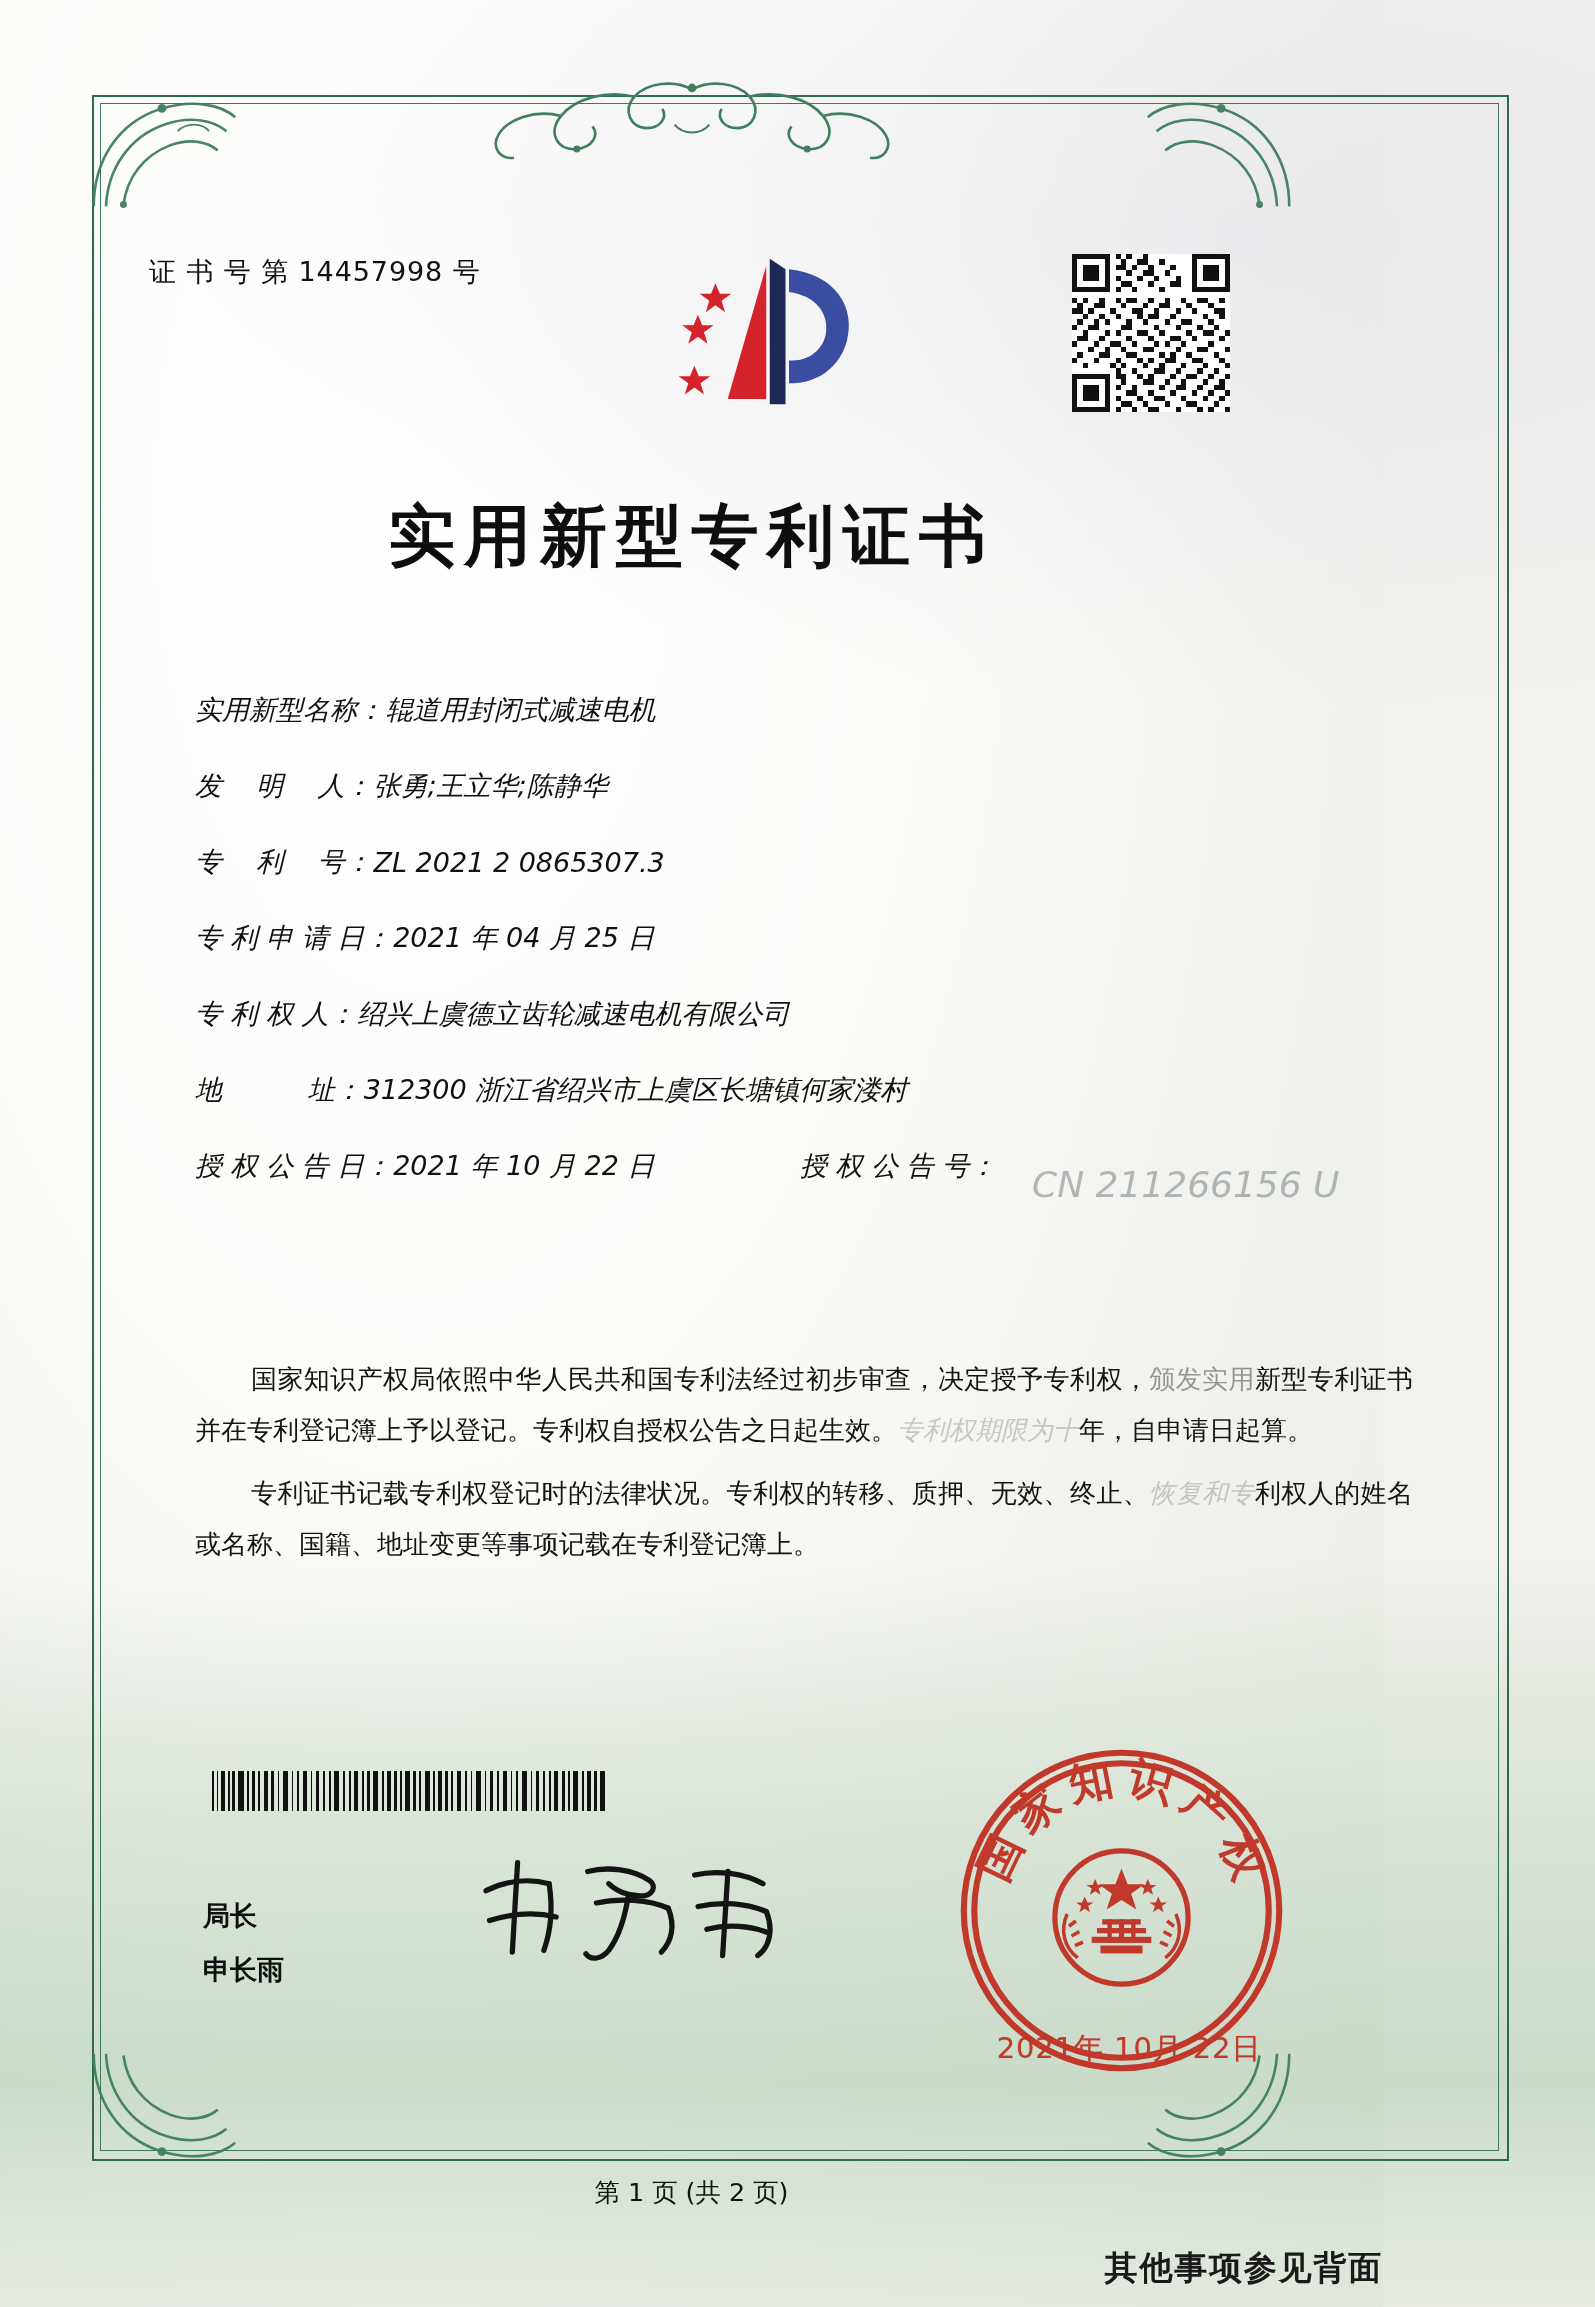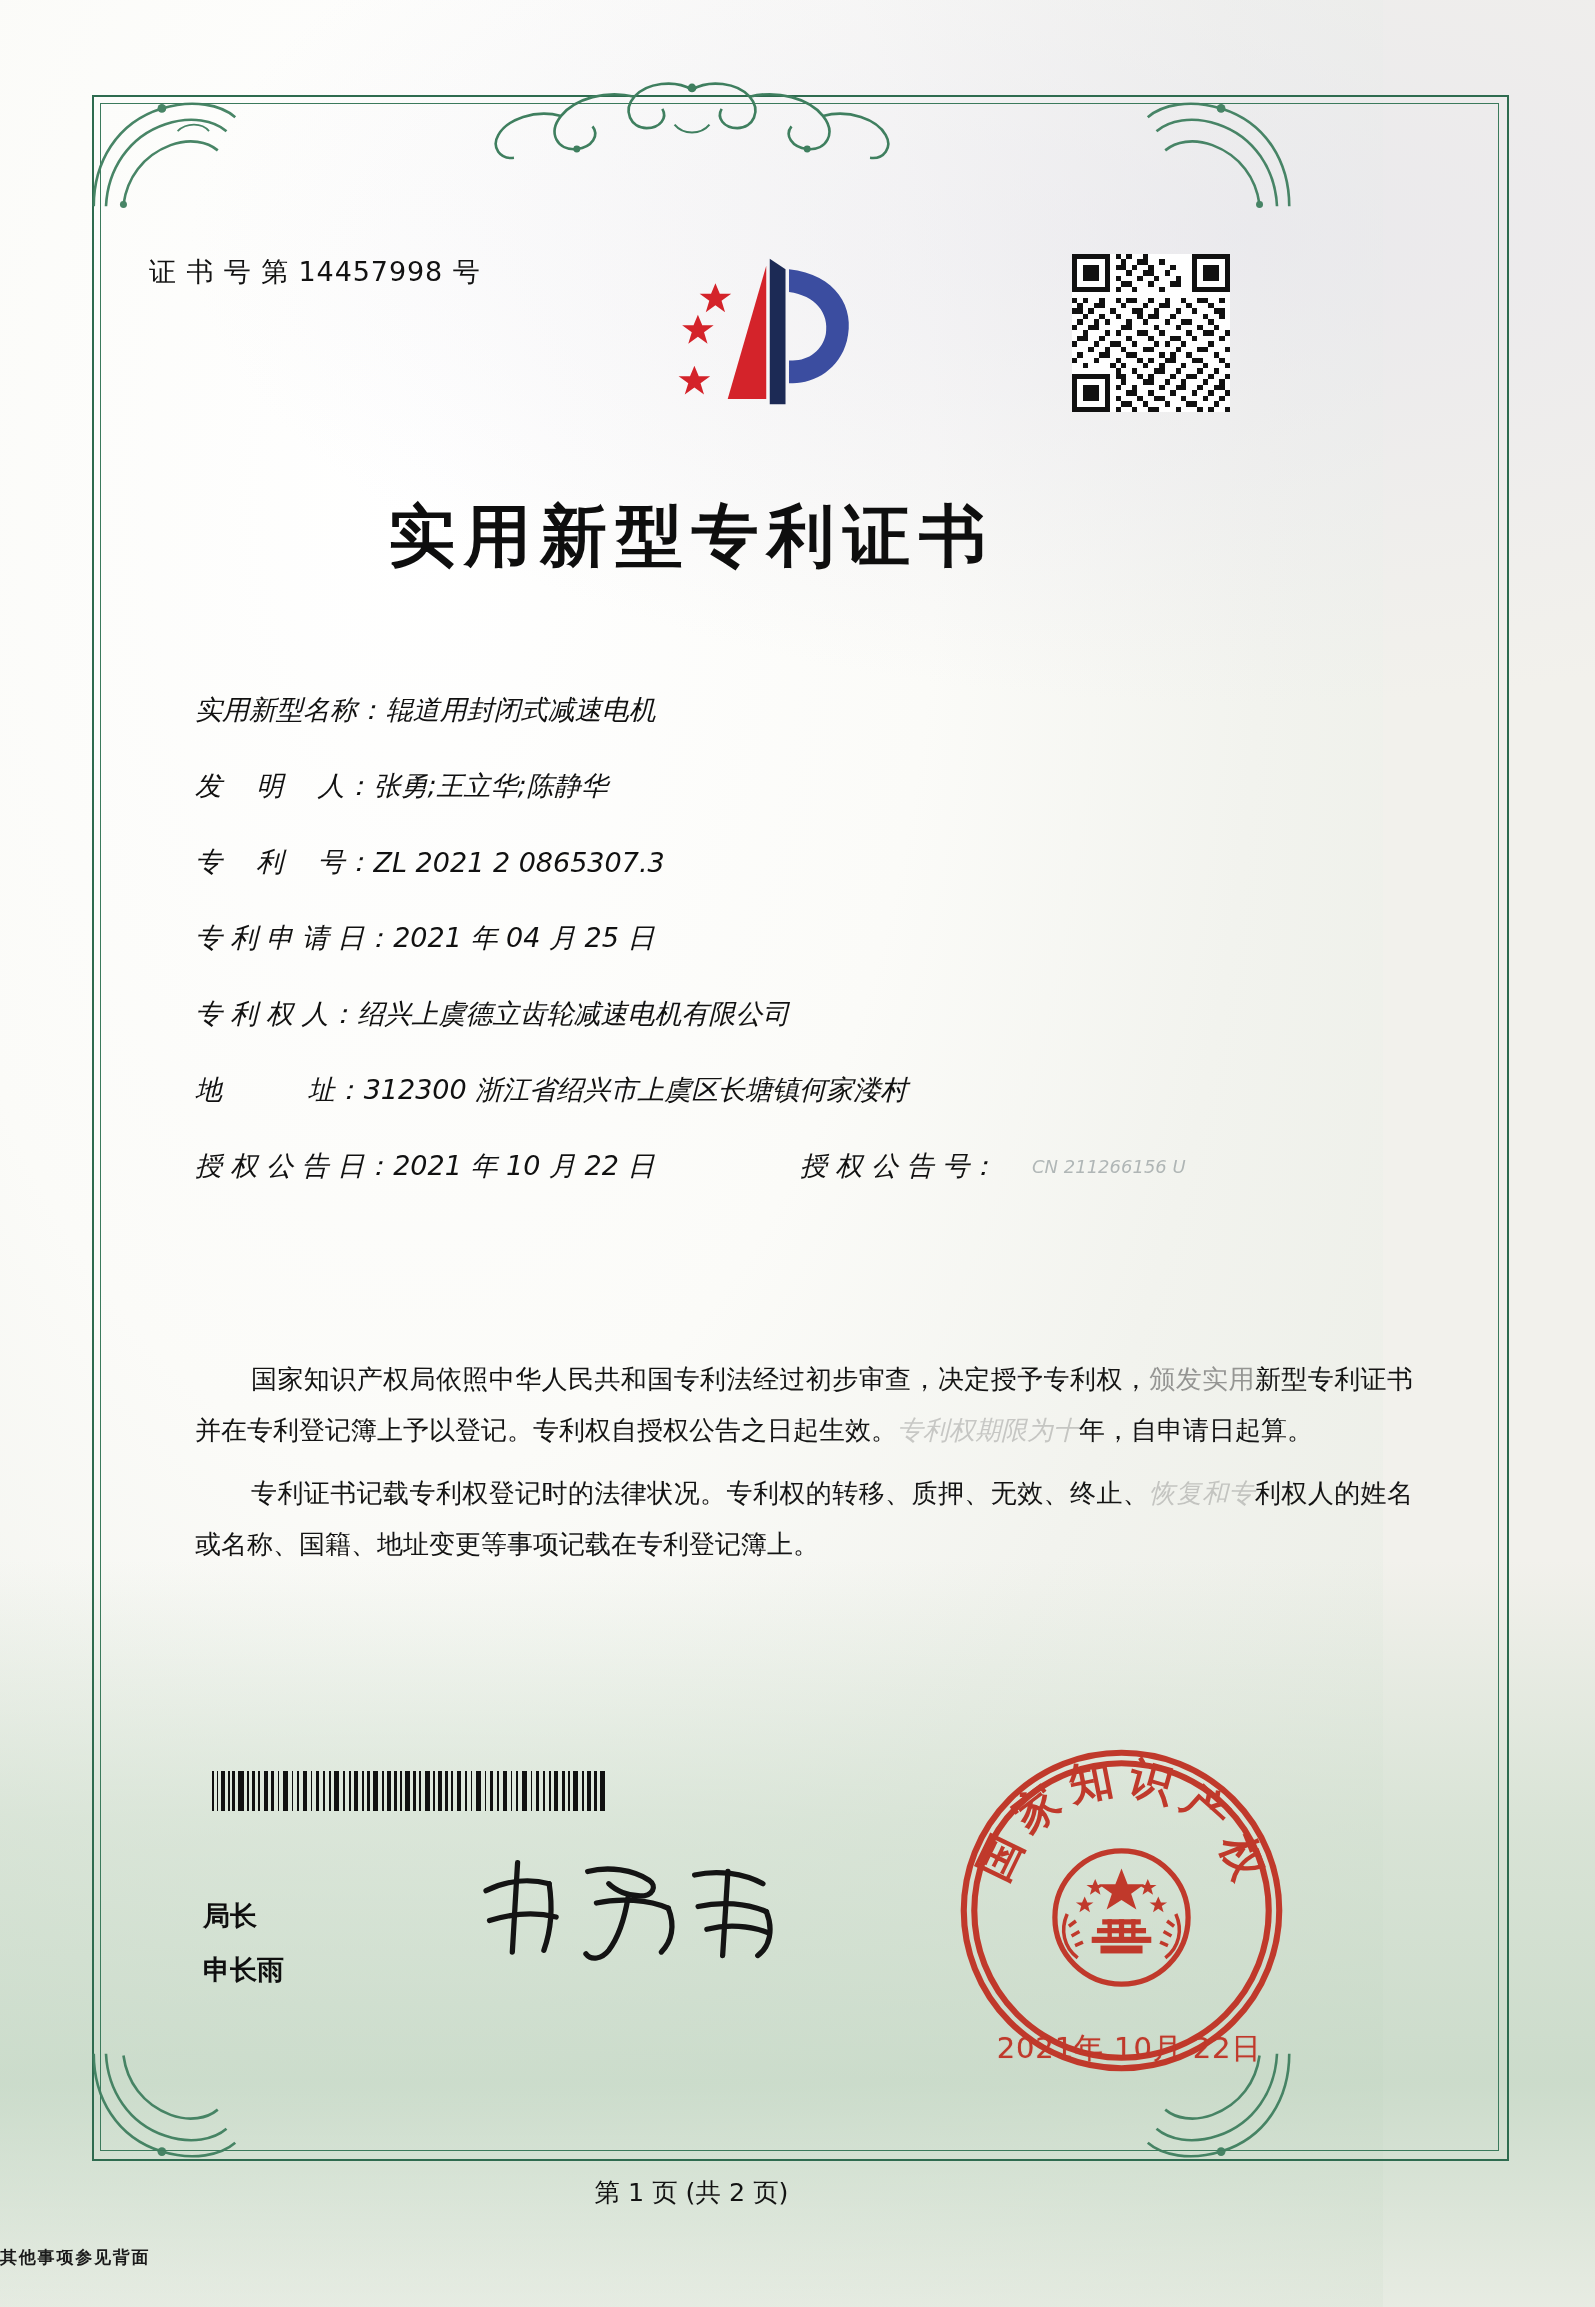--- a/index.html
+++ b/index.html
@@ -70,21 +70,21 @@
     font-family:"DejaVu Sans","Liberation Sans",sans-serif;
   }
 
   
   .fields{position:absolute;left:195px;top:692px;width:1210px;}
   .field{display:flex;align-items:center;margin-bottom:40px;font-size:27px;color:#111;font-style:italic;}
   .f-label{white-space:pre;}
   .f-value{margin-left:1.8px;}
   .field.with-right{position:relative;}
   .right-label{position:absolute;left:605px;top:0;font-size:27px;color:#111;white-space:nowrap;}
-  .right-value{position:absolute;left:837px;top:8px;font-size:18px;color:#5e6b70;opacity:.45;white-space:nowrap;filter:blur(0.5px);}
+  .right-value{position:absolute;left:837px;top:16px;font-size:36px;color:#5e6b70;opacity:.45;white-space:nowrap;filter:blur(0.5px);}
 
   
   .body-text{
     position:absolute;left:195px;top:1354px;width:1218px;
     font-size:26px;line-height:51px;color:#141414;text-align:justify;
   }
   .body-text p{margin:0 0 12.3px 0;text-indent:56px;}
   .fade1{color:#4a4a4a;opacity:.55;}
   .fade2{color:#6a6a6a;opacity:.33;filter:blur(0.4px);font-style:italic;}
 
@@ -109,22 +109,22 @@
     font-size:29px;color:#c0392b;letter-spacing:0.9px;
     text-shadow:0 0 0.9px rgba(190,40,30,.5);
   }
 
   
   .page-no{
     position:absolute;left:0;right:0;top:2176px;text-align:center;
     font-size:25.4px;color:#131313;
   }
   .back-note{
-    position:absolute;left:0;right:0;top:2246px;text-align:left;
-    font-size:17px;color:#1a1a1a;font-weight:600;letter-spacing:1.8px;
+    position:absolute;left:0;right:0;top:2246px;text-align:right;
+    font-size:33px;color:#1a1a1a;font-weight:600;letter-spacing:1.8px;
   }
 </style>
 </head>
 <body>
 
 <div class="page">
 
   <div class="paper-wash"></div>
   <div class="paper-wash2"></div>
 

